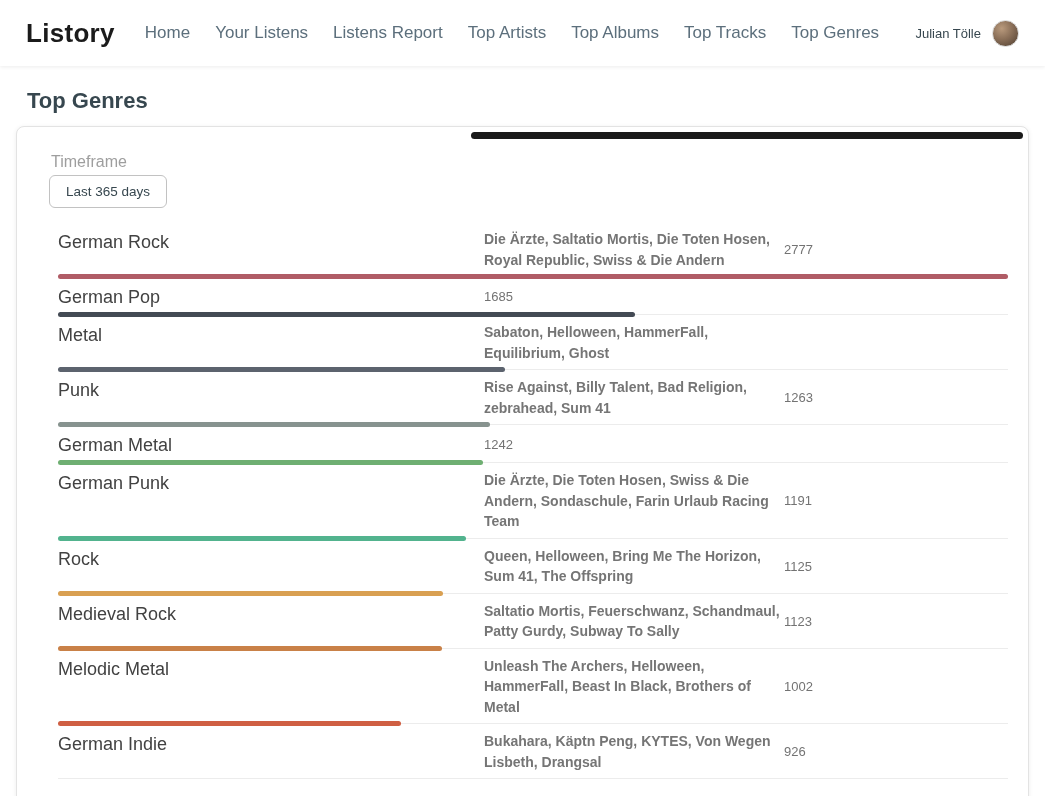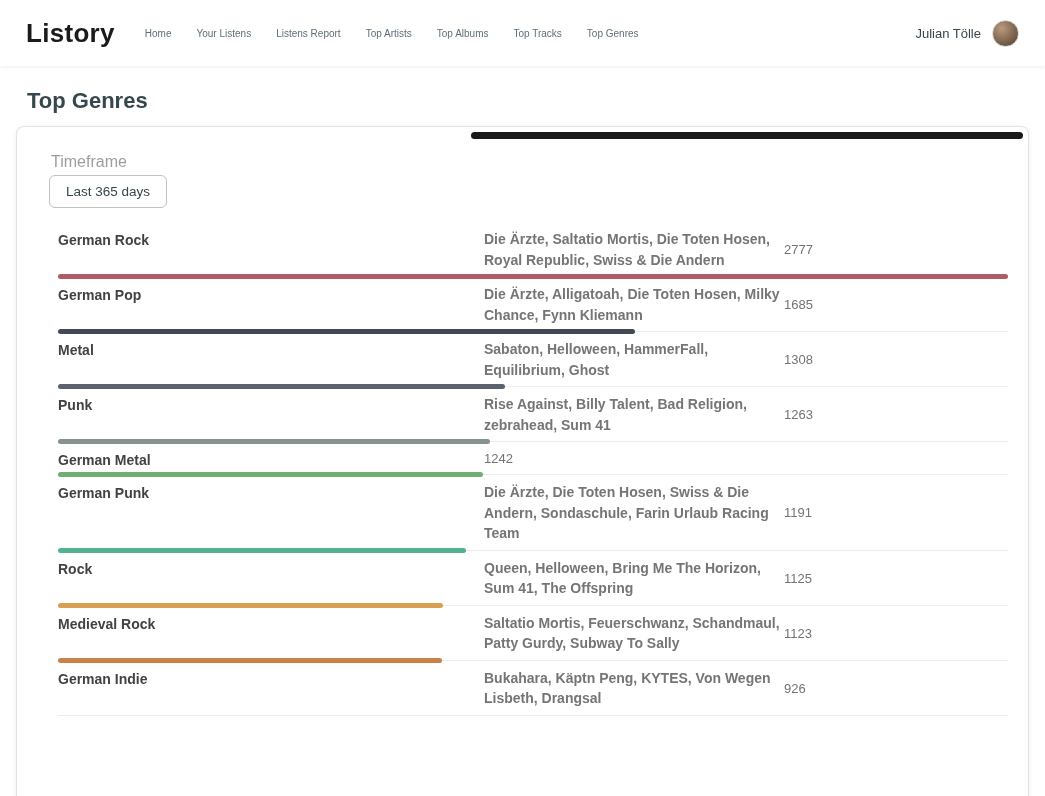--- a/index.html
+++ b/index.html
@@ -5,21 +5,21 @@
   * { box-sizing: border-box; margin: 0; padding: 0; }
   html, body { width: 1045px; height: 796px; overflow: hidden; background: #fff;
     font-family: "Liberation Sans", sans-serif; }
 
   
   .navbar { height: 66px; display: flex; align-items: center; padding: 0 26px;
     background: #fff; box-shadow: 0 1px 4px rgba(0,0,0,0.08); position: relative; z-index: 5; }
   .brand { font-size: 26px; font-weight: 700; color: #1b1b1b; letter-spacing: .3px;
     margin-right: 30px; text-decoration: none; cursor: pointer; }
   .nav-links { display: flex; align-items: center; gap: 25px; flex: 1; }
-  .nav-link { font-size: 10px; color: #5c6f7c; text-decoration: none; cursor: pointer; white-space: nowrap; }
+  .nav-link { font-size: 17px; color: #5c6f7c; text-decoration: none; cursor: pointer; white-space: nowrap; }
   .user-area { display: flex; align-items: center; gap: 11px; }
   .user-name { font-size: 13px; color: #37474f; }
   .avatar { width: 27px; height: 27px; border-radius: 50%;
     background: radial-gradient(circle at 35% 30%, #b99a7d 0%, #8a6f58 45%, #4e3d30 100%);
     border: 1px solid #d8d8d8; cursor: pointer; flex: 0 0 auto; }
 
   
   .page-title { font-size: 22px; font-weight: 600; color: #37474f; margin: 22px 0 12px 27px; }
 
   .card { margin: 0 16px; background: #fff; border: 1px solid #e3e3e3; border-radius: 8px;
@@ -30,21 +30,21 @@
 
   .filter-label { display: block; font-size: 16px; color: #9e9e9e; margin: 12px 0 4px 14px; }
   .filter-button { display: inline-flex; align-items: center; margin-left: 12px;
     border: 1px solid #c2c2c2; border-radius: 6px; background: #fff; padding: 8px 16px;
     font-size: 13.5px; color: #37474f; font-family: inherit; cursor: pointer; }
 
   
   .gtable { margin: 14px 0 0 21px; }
   .grow { display: flex; align-items: flex-start; position: relative;
     padding: 7px 0 6px 0; border-bottom: 1px solid #ececec; }
-  .cell-genre { width: 426px; flex: 0 0 auto; font-size: 14px; font-weight: 700;
+  .cell-genre { width: 426px; flex: 0 0 auto; font-size: 18px; font-weight: 400;
     color: #424242; padding-top: 3px; }
   .cell-artists { width: 300px; flex: 0 0 auto; font-size: 14px; color: #757575;
     line-height: 20.5px; font-weight: bold; }
   .cell-count { flex: 1; text-align: left; padding-right: 54px; font-size: 13px;
     color: #737373; align-self: center; }
   .gbar { position: absolute; left: 0; bottom: -3px; height: 5px; border-radius: 3px; }
 </style>
 </head>
 <body>
 
@@ -76,28 +76,26 @@
 
     <div class="gtable">
         <div class="grow">
           <div class="cell-genre">German Rock</div>
           <div class="cell-artists">Die Ärzte, Saltatio Mortis, Die Toten Hosen, Royal Republic, Swiss &amp; Die Andern</div>
           <div class="cell-count">2777</div>
           <div class="gbar" style="width: 100%; background: rgb(176, 92, 102);"></div>
         </div>
         <div class="grow">
           <div class="cell-genre">German Pop</div>
-          <div class="cell-artists">Die Ärzte, Alligatoah, Die Toten Hosen, Milky Chance, Fynn Kliemann</div>
           <div class="cell-count">1685</div>
           <div class="gbar" style="width: 60.7%; background: rgb(67, 74, 84);"></div>
         </div>
         <div class="grow">
           <div class="cell-genre">Metal</div>
           <div class="cell-artists">Sabaton, Helloween, HammerFall, Equilibrium, Ghost</div>
-          <div class="cell-count">1308</div>
           <div class="gbar" style="width: 47.1%; background: rgb(92, 99, 110);"></div>
         </div>
         <div class="grow">
           <div class="cell-genre">Punk</div>
           <div class="cell-artists">Rise Against, Billy Talent, Bad Religion, zebrahead, Sum 41</div>
           <div class="cell-count">1263</div>
           <div class="gbar" style="width: 45.5%; background: rgb(135, 147, 143);"></div>
         </div>
         <div class="grow">
           <div class="cell-genre">German Metal</div>
@@ -116,19 +114,25 @@
           <div class="cell-count">1125</div>
           <div class="gbar" style="width: 40.5%; background: rgb(217, 160, 82);"></div>
         </div>
         <div class="grow">
           <div class="cell-genre">Medieval Rock</div>
           <div class="cell-artists">Saltatio Mortis, Feuerschwanz, Schandmaul, Patty Gurdy, Subway To Sally</div>
           <div class="cell-count">1123</div>
           <div class="gbar" style="width: 40.4%; background: rgb(201, 129, 72);"></div>
         </div>
         <div class="grow">
+          <div class="cell-genre">Melodic Metal</div>
+          <div class="cell-artists">Unleash The Archers, Helloween, HammerFall, Beast In Black, Brothers of Metal</div>
+          <div class="cell-count">1002</div>
+          <div class="gbar" style="width: 36.1%; background: rgb(207, 95, 67);"></div>
+        </div>
+        <div class="grow">
           <div class="cell-genre">German Indie</div>
           <div class="cell-artists">Bukahara, Käptn Peng, KYTES, Von Wegen Lisbeth, Drangsal</div>
           <div class="cell-count">926</div>
         </div>
       </div>
   </section>
 </main>
 
 </body></html>

